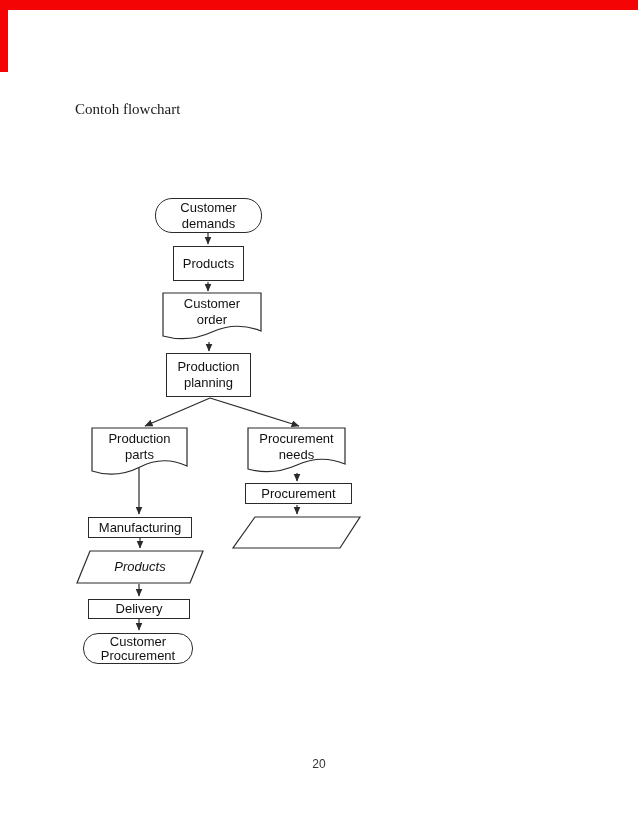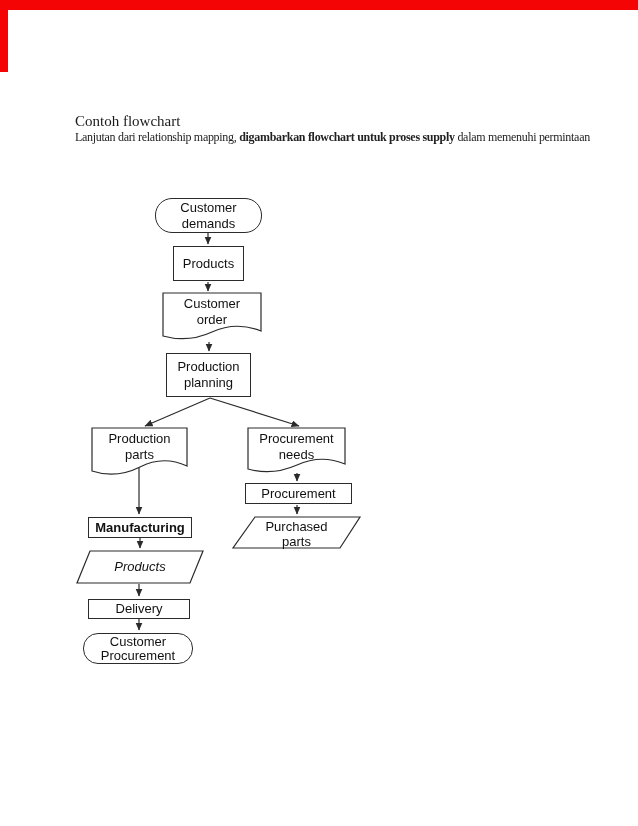--- a/index.html
+++ b/index.html
@@ -7,21 +7,21 @@
     position:relative; width:638px; height:826px; margin:0 auto;
     background:#ffffff; overflow:hidden;
     font-family:"Liberation Serif", serif; color:#1a1a1a;
   }
   
   .artifact-top  { position:absolute; left:0; top:0; width:638px; height:10px; background:#f40404; }
   .artifact-left { position:absolute; left:0; top:0; width:8px;  height:72px;  background:#f40404; }
 
   .heading {
     position:absolute; left:75px; top:100px;
-    font-size:15px; line-height:18px; white-space:nowrap;margin-top:12px;
+    font-size:15px; line-height:18px; white-space:nowrap;
   }
   .para {
     position:absolute; left:75px; top:128px;
     font-size:12px; line-height:18px; letter-spacing:-0.3px; color:#222;
   }
   .para .line { white-space:nowrap; }
 
   
   .fc-svg { position:absolute; left:0; top:0; width:638px; height:826px; }
   .box {
@@ -36,21 +36,21 @@
     font-family:"Liberation Sans", sans-serif; font-size:13px; line-height:16px;
     color:#111;
   }
   .lbl span { display:block; }
   .box span { display:block; }
 
   .n-customer-demands     { left:155px; top:198px; width:107px; height:35px; border-radius:17px; }
   .n-ordering             { left:173px; top:246px; width:71px;  height:35px; }
   .n-production-planning  { left:166px; top:353px; width:85px;  height:44px; }
   .n-procurement          { left:245px; top:483px; width:107px; height:21px; }
-  .n-manufacturing        { left:88px;  top:517px; width:104px; height:21px;font-weight:bold; }
+  .n-manufacturing        { left:88px;  top:517px; width:104px; height:21px; }
   .n-delivery             { left:88px;  top:599px; width:102px; height:20px; }
   .n-customer-satisfaction{ left:83px;  top:633px; width:110px; height:31px; border-radius:15px; line-height:14px; }
 
   .l-customer-order    { left:163px; top:296px; width:98px; }
   .l-production-plan   { left:92px;  top:431px; width:95px; }
   .l-procurement-needs { left:248px; top:431px; width:97px; }
   .l-purchased-parts   { left:233px; top:519px; width:127px; line-height:15px; }
   .l-products          { left:77px;  top:551px; width:126px; height:31px; line-height:31px;font-style:italic; }
 
   .page-number {
@@ -62,21 +62,20 @@
 <body>
 
 <div class="page">
 
   <div class="artifact-top"></div>
   <div class="artifact-left"></div>
 
   <div class="heading">Contoh flowchart</div>
 
   <div class="para">
-    <div class="line"><span>Lanjutan dari relationship mapping, </span><b>digambarkan flowchart untuk proses supply</b><span> dalam memenuhi permintaan</span></div>
   </div>
 
   <svg class="fc-svg" viewBox="0 0 638 826" xmlns="http://www.w3.org/2000/svg">
     <defs>
       <marker id="ah" markerUnits="userSpaceOnUse" markerWidth="9" markerHeight="8" refX="7.5" refY="3.5" orient="auto">
         <path d="M0,0 L8,3.5 L0,7 Z" fill="#2b2b2b"></path>
       </marker>
     </defs>
 
     <path d="M163,293 H261 V331 Q236,321 212,332 Q188,343 163,336 Z" fill="#ffffff" stroke="#2b2b2b" stroke-width="1.2"></path>
@@ -138,23 +137,20 @@
   <div class="lbl l-production-plan">
     <span>Production</span>
     <span>parts</span>
   </div>
 
   <div class="lbl l-procurement-needs">
     <span>Procurement</span>
     <span>needs</span>
   </div>
 
-  <div class="lbl l-purchased-parts">
-    <span>Purchased</span>
-    <span>parts</span>
-  </div>
 
   <div class="lbl l-products">
     <span>Products</span>
   </div>
 
+  <div class="page-number">20</div>
 
 </div>
 
 </body></html>

